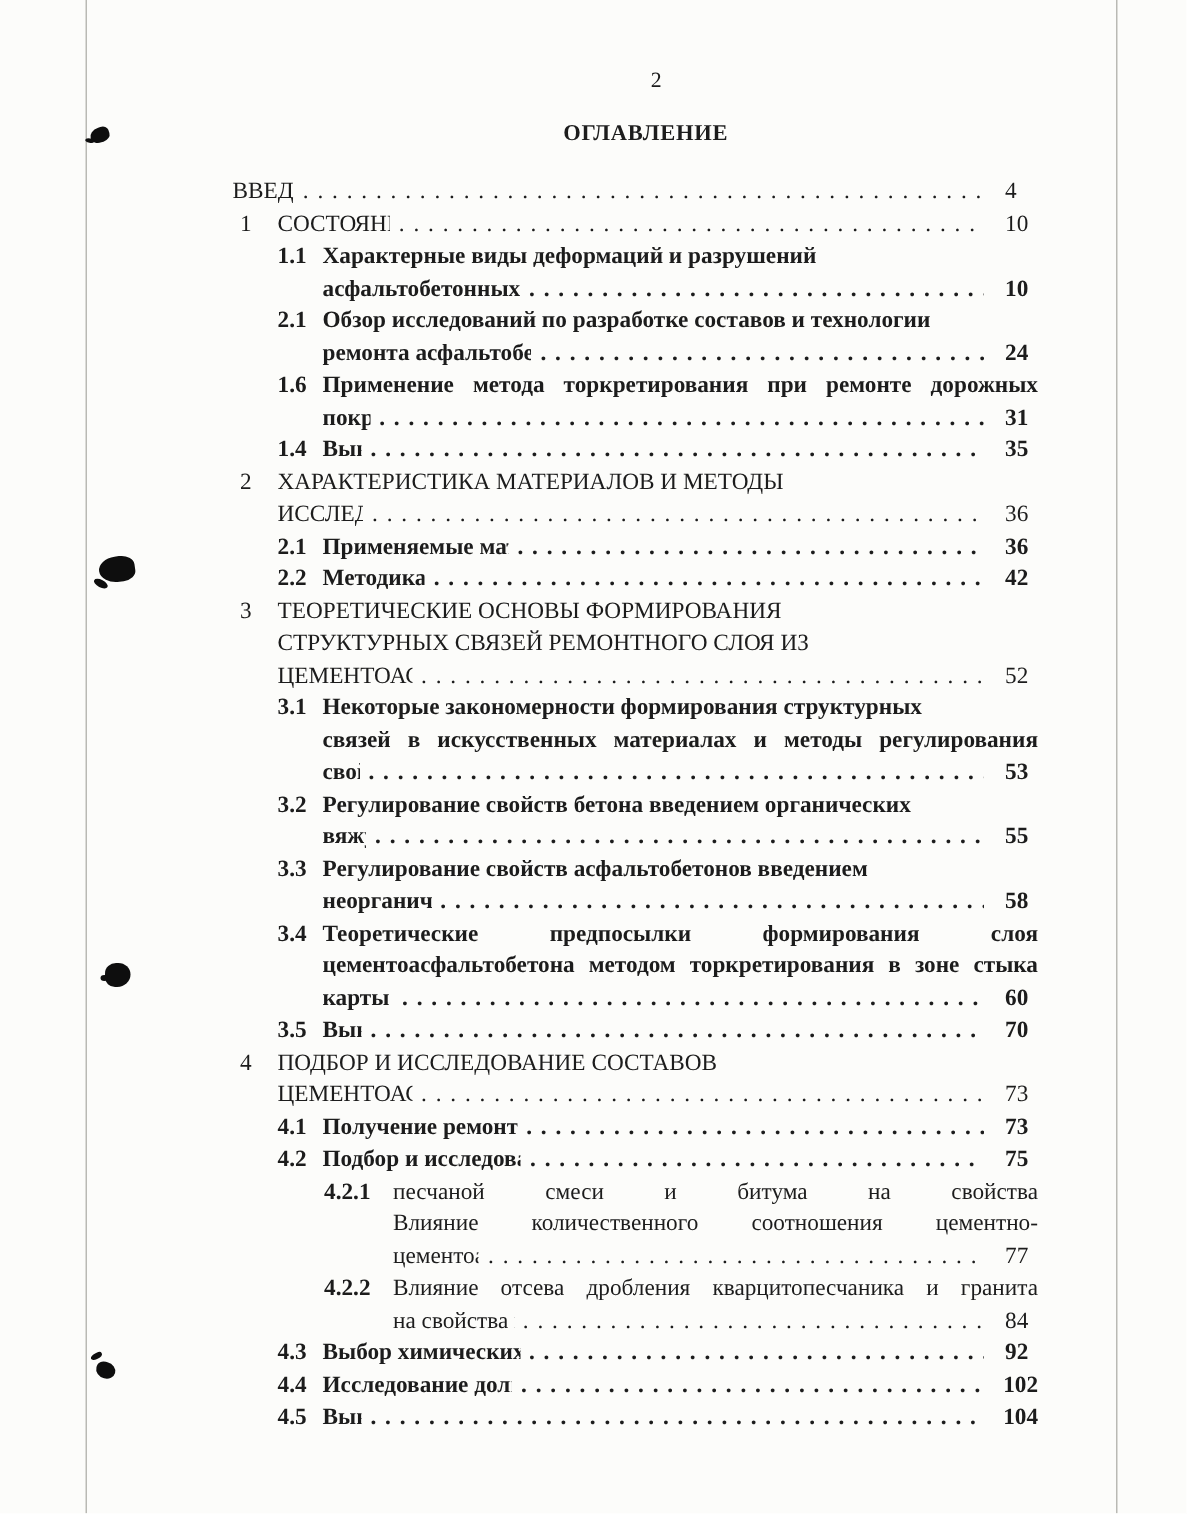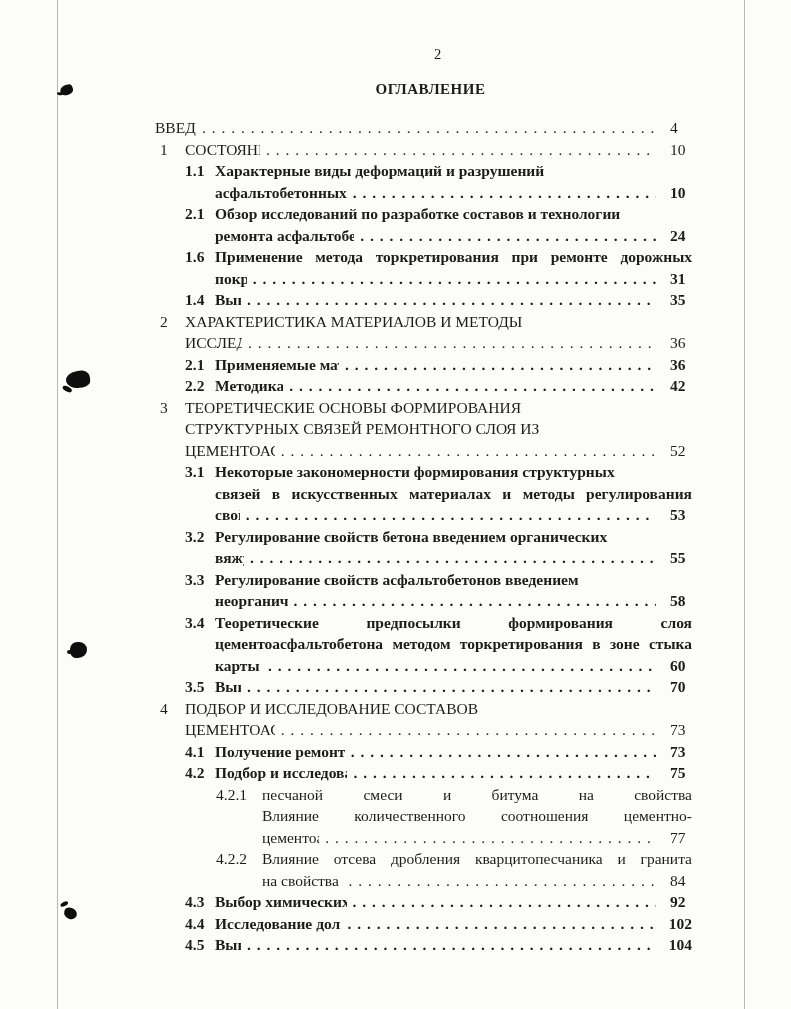--- a/index.html
+++ b/index.html
@@ -64,21 +64,21 @@
     line-height: 21.5px;
   }
   .entry { position: relative; }
   .entry .num { position: absolute; top: 0; }
   .lvl0 { padding-left: 0; }
   .lvl1 { padding-left: 30px; }
   .lvl1 .num { left: 5px; }
   .lvl2 { padding-left: 60px; font-weight: bold; }
   .lvl2 .num { left: 30px; }
   .lvl3 { padding-left: 107px; }
-  .lvl3 .num { left: 61px; }
+  .lvl3 .num { left: 61px; font-weight: bold; }
 
   .line { text-align: left; }
   .line.just { text-align: justify; text-align-last: justify; }
   .line.last { display: flex; align-items: baseline; text-align: left; }
   .line.last .txt { flex: 0 1 auto; white-space: pre; overflow: hidden; }
   .dots {
     flex: 1 1 auto; min-width: 0;
     overflow: hidden; white-space: nowrap;
     margin: 0 4px 0 6px;
   }

